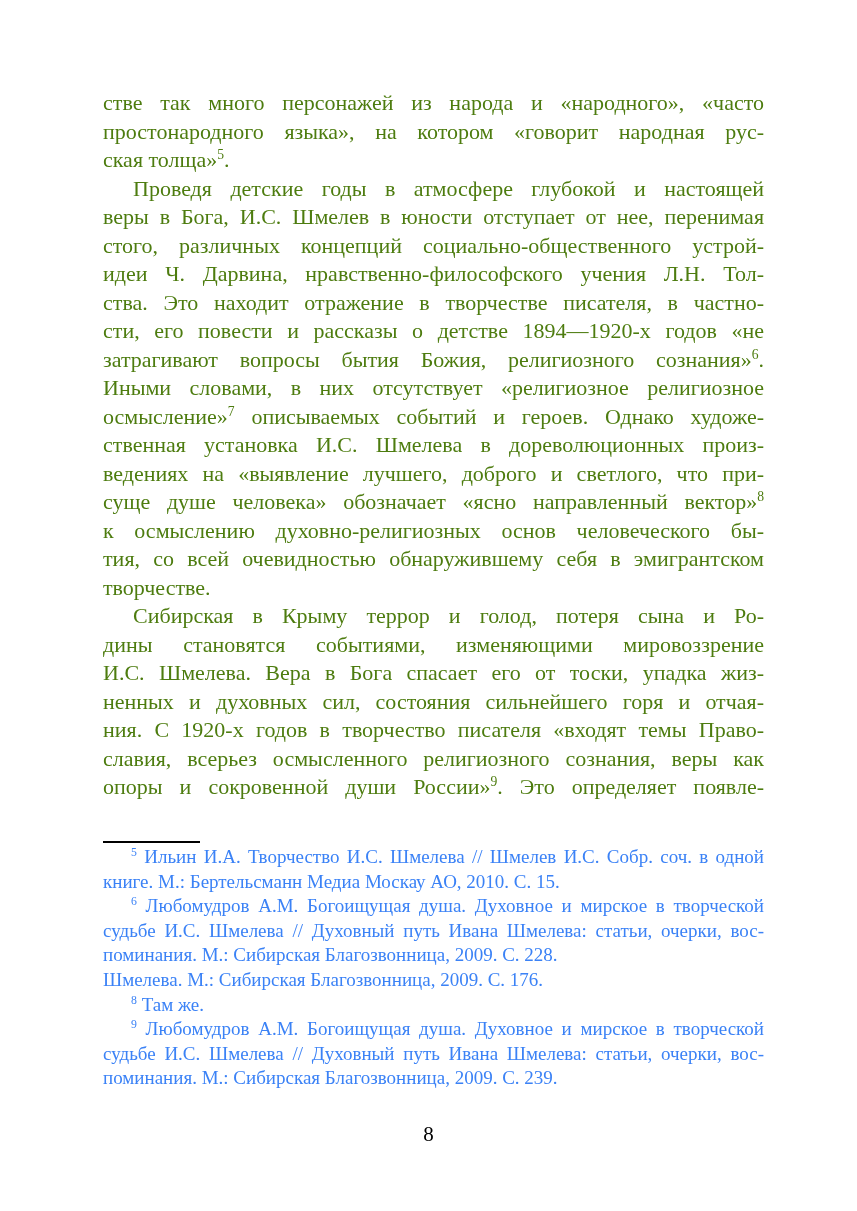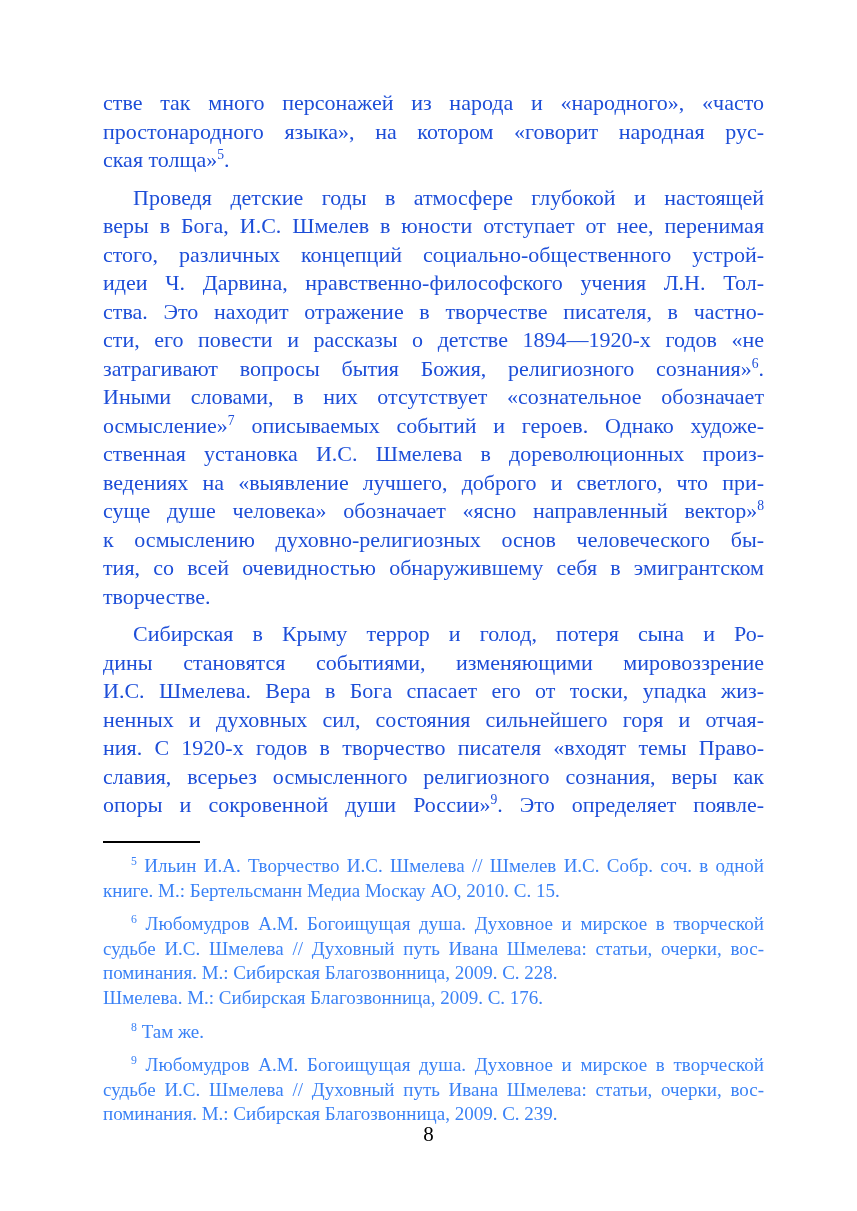--- a/index.html
+++ b/index.html
@@ -16,33 +16,33 @@
     font-family: "Liberation Serif", "DejaVu Serif", serif;
     overflow: hidden;
   }
   .body-text {
     position: absolute;
     left: 103px;
     top: 89px;
     width: 661px;
     font-size: 22px;
     line-height: 28.5px;
-    color: #1d4ed8;
+    color: #4d7c0f;
   }
   .para { margin: 0; padding: 0; }
   .tline {
     text-align: justify;
     text-align-last: justify;
     white-space: normal;
   }
   .tline.last {
     text-align: left;
     text-align-last: left;
   }
-  .tline.indent { text-indent: 30px; margin-top: 9px; }
+  .tline.indent { text-indent: 30px; }
   sup {
     font-size: 0.62em;
     line-height: 0;
     vertical-align: super;
   }
   .footnote-rule {
     position: absolute;
     left: 103px;
     top: 841px;
     width: 97px;
@@ -80,21 +80,21 @@
         <div class="tline last">ская толща»<sup>5</sup>.</div>
       </div>
       <div class="para">
         <div class="tline indent">Проведя детские годы в атмосфере глубокой и настоящей</div>
         <div class="tline">веры в Бога, И.С. Шмелев в юности отступает от нее, перенимая</div>
         <div class="tline">стого, различных концепций социально-общественного устрой-</div>
         <div class="tline">идеи Ч. Дарвина, нравственно-философского учения Л.Н. Тол-</div>
         <div class="tline">ства. Это находит отражение в творчестве писателя, в частно-</div>
         <div class="tline">сти, его повести и рассказы о детстве 1894—1920-х годов «не</div>
         <div class="tline">затрагивают вопросы бытия Божия, религиозного сознания»<sup>6</sup>.</div>
-        <div class="tline">Иными словами, в них отсутствует «сознательное обозначает</div>
+        <div class="tline">Иными словами, в них отсутствует «религиозное религиозное</div>
         <div class="tline">осмысление»<sup>7</sup> описываемых событий и героев. Однако художе-</div>
         <div class="tline">ственная установка И.С. Шмелева в дореволюционных произ-</div>
         <div class="tline">ведениях на «выявление лучшего, доброго и светлого, что при-</div>
         <div class="tline">суще душе человека» обозначает «ясно направленный вектор»<sup>8</sup></div>
         <div class="tline">к осмыслению духовно-религиозных основ человеческого бы-</div>
         <div class="tline">тия, со всей очевидностью обнаружившему себя в эмигрантском</div>
         <div class="tline last">творчестве.</div>
       </div>
       <div class="para">
         <div class="tline indent">Сибирская в Крыму террор и голод, потеря сына и Ро-</div>

